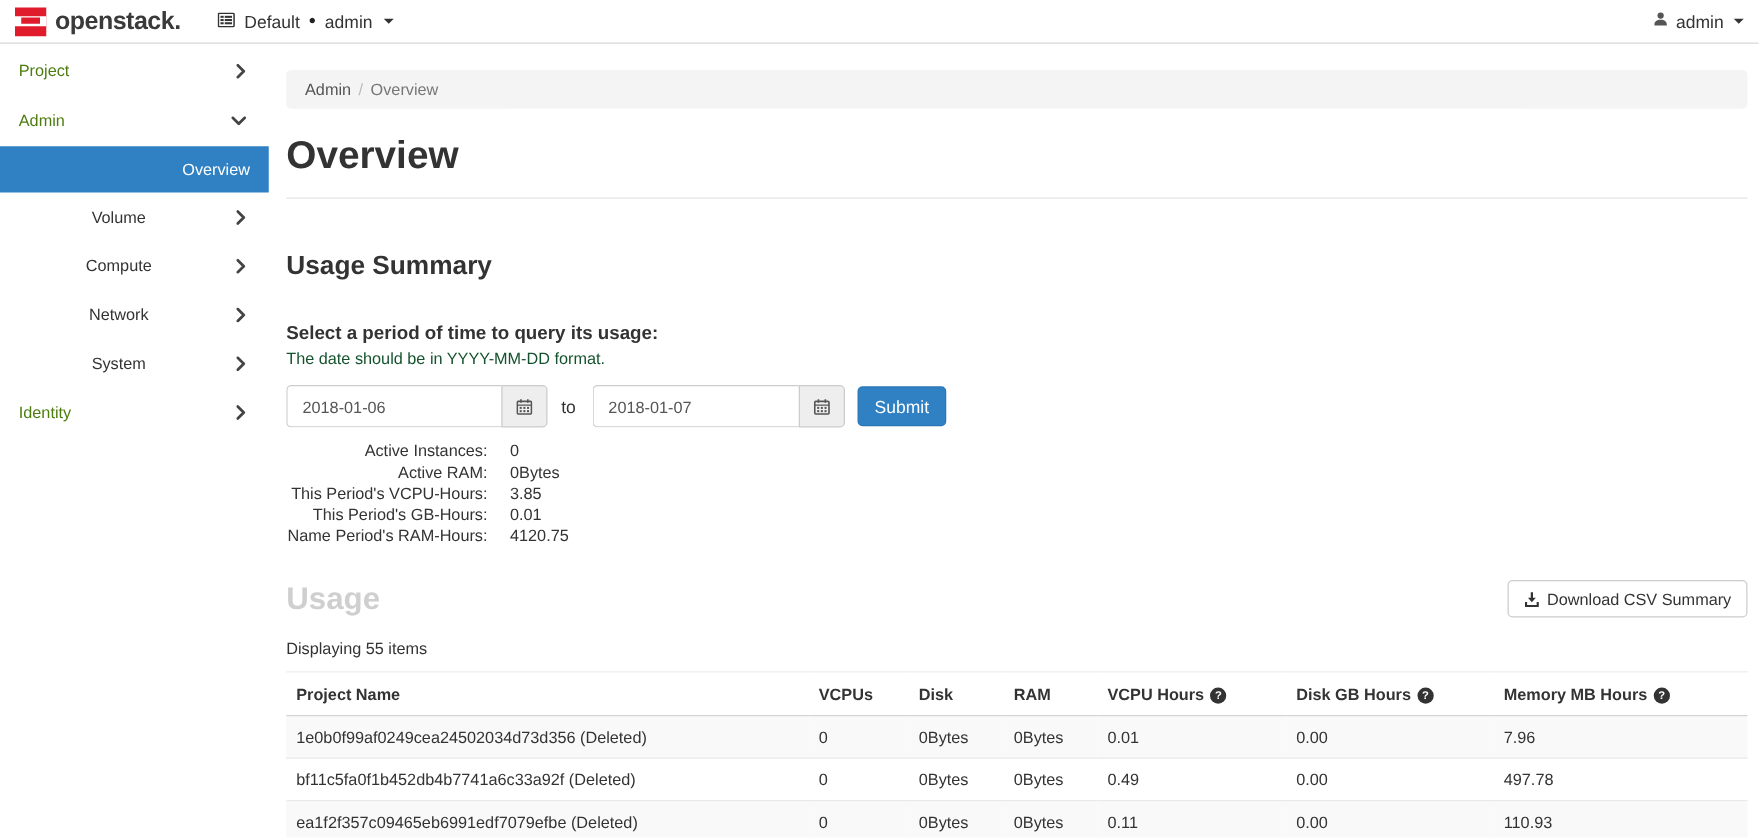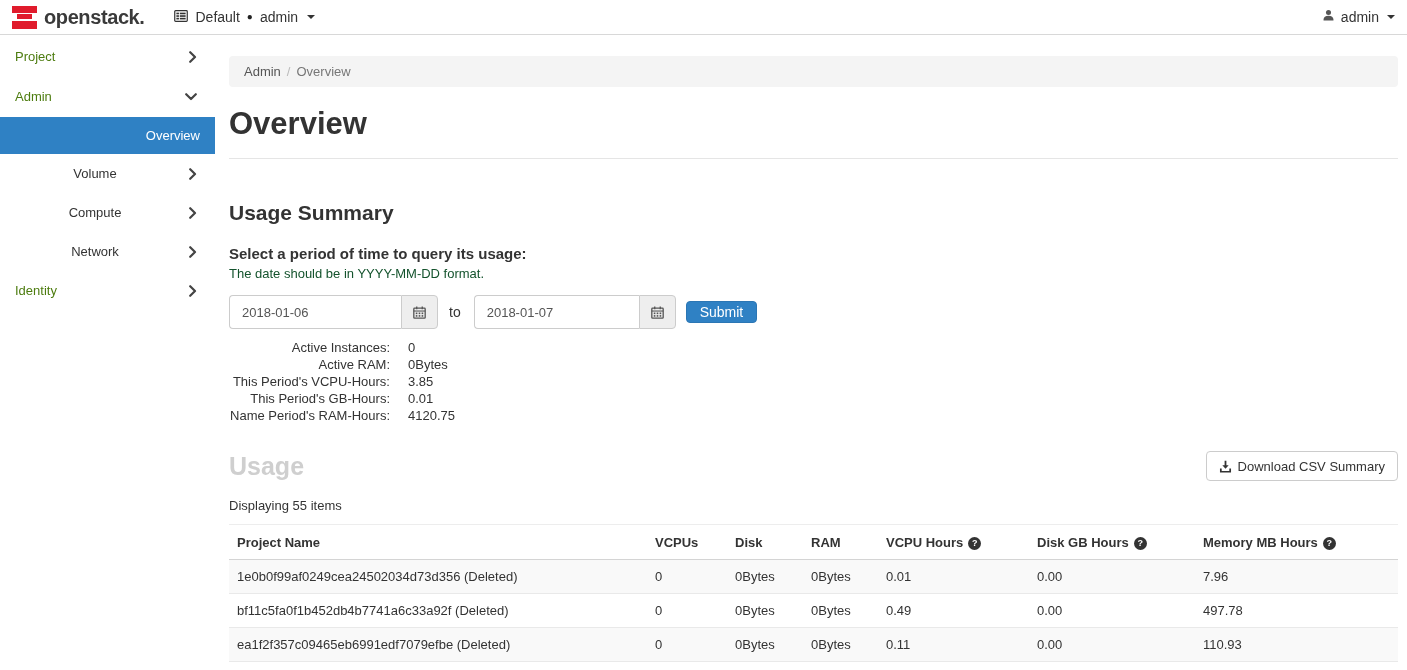--- a/index.html
+++ b/index.html
@@ -39,33 +39,33 @@
     font-size:13px; color:#777; }
   .breadcrumb .bc-link { color:#555; cursor:pointer; }
   .breadcrumb .sep { color:#bbb; padding:0 6px; }
 
   
   h1.page-title { font-size:31px; font-weight:bold; color:#333; margin-top:19px; }
   .title-rule { border:0; border-top:1px solid #e5e5e5; margin-top:16px; }
 
   
   h2.section-title { font-size:21px; font-weight:bold; color:#333; margin-top:42px; }
-  .form-label { font-size:15px; font-weight:bold; margin-top:20px; }
+  .form-label { font-size:15px; font-weight:bold; margin-top:33px; }
   .form-help { font-size:13px; color:#14532d; margin-top:4px; }
 
   .date-row { display:flex; align-items:center; margin-top:14px; }
   .input-group { display:flex; }
   .date-input { height:34px; border:1px solid #ccc; border-right:0; border-radius:4px 0 0 4px;
     padding:6px 12px; font-size:13px; color:#555; width:172px; outline:none;
     font-family:"Liberation Sans","DejaVu Sans",sans-serif; }
   .date-input.second { width:165px; }
   .addon { width:37px; height:34px; background:#eee; border:1px solid #ccc; border-radius:0 4px 4px 0;
     display:flex; align-items:center; justify-content:center; cursor:pointer; }
   .to-label { font-size:14px; color:#333; padding:0 13px 0 11px; }
-  .btn-primary { margin-left:10px; height:22px; padding:0 13px; background:#2f81c4; border:1px solid #2b76b4;
+  .btn-primary { margin-left:10px; height:32px; padding:0 13px; background:#2f81c4; border:1px solid #2b76b4;
     border-radius:4px; color:#fff; font-size:14px; cursor:pointer;
     font-family:"Liberation Sans","DejaVu Sans",sans-serif; }
 
   .stats { margin-top:10px; }
   .stat-row { display:flex; line-height:17px; }
   .stat-label { width:161px; text-align:right; font-weight:normal; font-size:13px; color:#333; }
   .stat-value { padding-left:18px; font-size:13px; color:#333; }
 
   
   .usage-header { display:flex; align-items:center; justify-content:space-between; margin-top:27px; }
@@ -158,20 +158,28 @@
     <div class="nav-l2">
       <span>Compute</span>
       <span class="chev">
         <svg viewBox="0 0 8 12" width="8" height="12">
             <path d="M1.2 1.2l4.8 4.8-4.8 4.8" fill="none" stroke="#444" stroke-width="2.2" stroke-linecap="round" stroke-linejoin="round"></path>
           </svg>
       </span>
     </div>
     <div class="nav-l2">
       <span>Network</span>
+      <span class="chev">
+        <svg viewBox="0 0 8 12" width="8" height="12">
+            <path d="M1.2 1.2l4.8 4.8-4.8 4.8" fill="none" stroke="#444" stroke-width="2.2" stroke-linecap="round" stroke-linejoin="round"></path>
+          </svg>
+      </span>
+    </div>
+    <div class="nav-l2">
+      <span>System</span>
       <span class="chev">
         <svg viewBox="0 0 8 12" width="8" height="12">
             <path d="M1.2 1.2l4.8 4.8-4.8 4.8" fill="none" stroke="#444" stroke-width="2.2" stroke-linecap="round" stroke-linejoin="round"></path>
           </svg>
       </span>
     </div>
     <div class="nav-l1">
       <span>Identity</span>
       <span class="chev">
         <svg viewBox="0 0 8 12" width="8" height="12">

